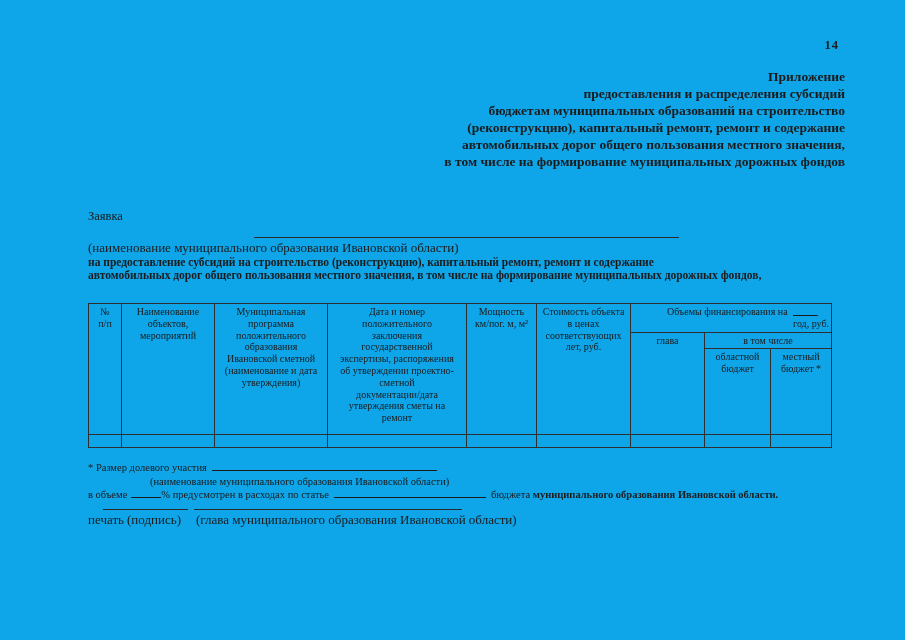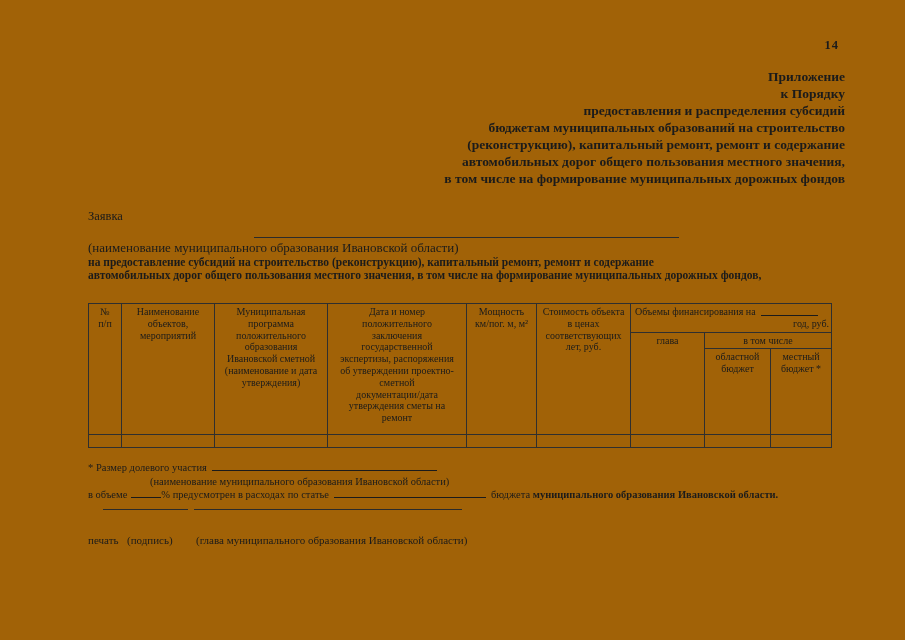--- a/index.html
+++ b/index.html
@@ -1,18 +1,18 @@
 <!DOCTYPE html>
 <html><head>
 <meta charset="utf-8">
 <style>
   * { margin:0; padding:0; box-sizing:border-box; }
   html,body { background:#ffffff; }
   .page {
-    position:relative; width:905px; height:640px; background:#a16207;
+    position:relative; width:905px; height:640px; background:#0ea5e9;
     font-family:"Liberation Serif", serif; color:#1b1b1b; overflow:hidden;
   }
   .page-number {
     position:absolute; top:38px; left:815px; width:24px;
     font-size:12.5px; font-weight:600; text-align:right; letter-spacing:1px;
   }
   .appendix {
     position:absolute; top:68px; right:60px; width:560px;
     text-align:right; font-size:13.5px; font-weight:600; line-height:17px;
   }
@@ -38,50 +38,49 @@
   }
   .subsidy-table th, .subsidy-table td {
     border:1px solid #2f2f2f; vertical-align:top; text-align:center;
     font-weight:400; padding:2px 2px 1px 2px;
   }
   tr.hdr-row1 { height:29px; }
   tr.hdr-row2 { height:16px; }
   tr.hdr-row3 { height:86px; }
   tr.empty-row td { height:13px; padding:0; }
   .fin-line1 { display:flex; align-items:flex-end; padding:0 2px; }
-  .fin-line1 .fin-label { white-space:nowrap; }
+  .fin-line1 .fin-label { white-space:nowrap;margin-left:32px; }
   .fin-blank { flex:1; height:1px; border-bottom:1px solid #1b1b1b; margin:0 9px 2px 5px; }
   .fin-line2 { text-align:right; }
 
   .footnote { position:absolute; left:88px; font-size:10.5px; white-space:nowrap; }
   .fn1 { top:462px; }
   .blank-fn1 { width:225px; margin-left:5px; }
   .fn2 { top:476px; left:150px; }
   .fn3 { top:489px; }
   .blank-pct { width:30px; margin-left:4px; }
   .blank-article { width:152px; margin:0 5px; }
   .fn-bold { font-weight:700;text-align:right; }
   .sig-line { position:absolute; height:1px; background:#2b2b2b; }
   .sig-line-left  { top:509px; left:103px; width:85px; }
   .sig-line-right { top:509px; left:194px; width:268px; }
-  .sig-label { position:absolute; top:512px; font-size:11px; white-space:nowrap;margin-top:22px; }
+  .sig-label { position:absolute; top:512px; font-size:13px; white-space:nowrap; }
   .sig-seal { left:88px; }
   .sig-sign { left:127px; }
   .sig-head { left:196px; }
 </style>
 </head>
 <body>
 
 <div class="page">
 
   <div class="page-number">14</div>
 
   <div class="appendix">
     <div>Приложение</div>
-    <div>к Порядку</div>
     <div>предоставления и распределения субсидий</div>
     <div>бюджетам муниципальных образований на строительство</div>
     <div>(реконструкцию), капитальный ремонт, ремонт и содержание</div>
     <div>автомобильных дорог общего пользования местного значения,</div>
     <div>в том числе на формирование муниципальных дорожных фондов</div>
   </div>
 
   <div class="content-center zayavka">Заявка</div>
 
   <div class="content-center org-underline-wrap">

